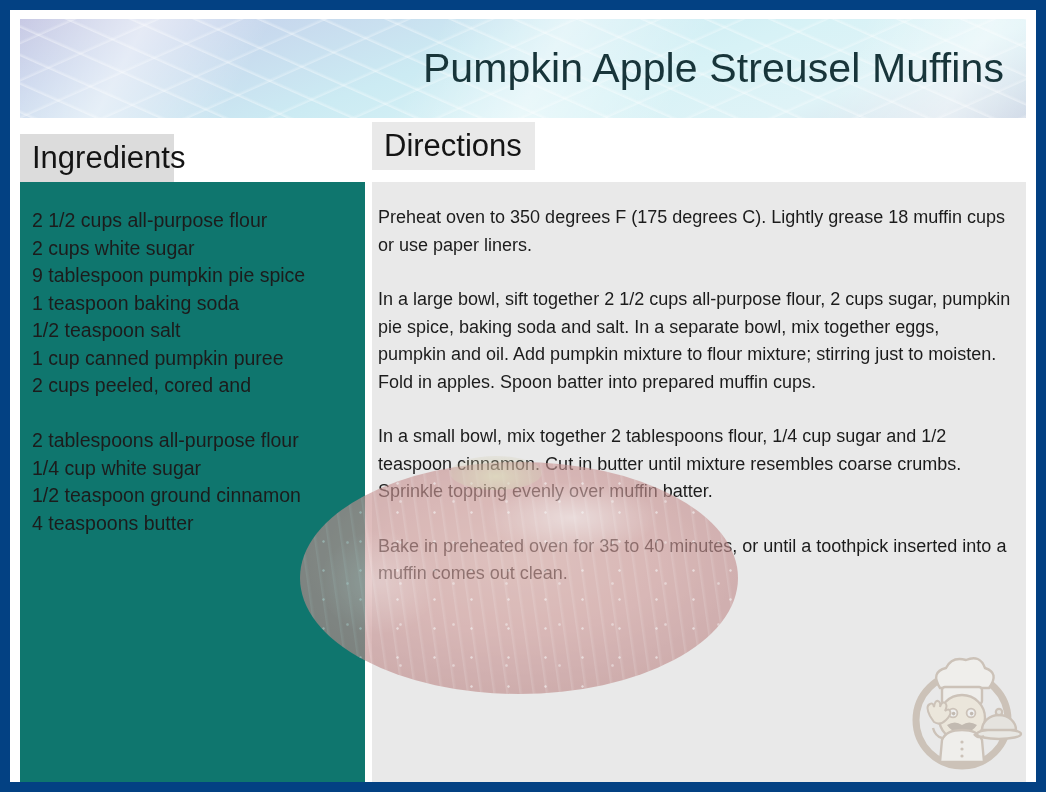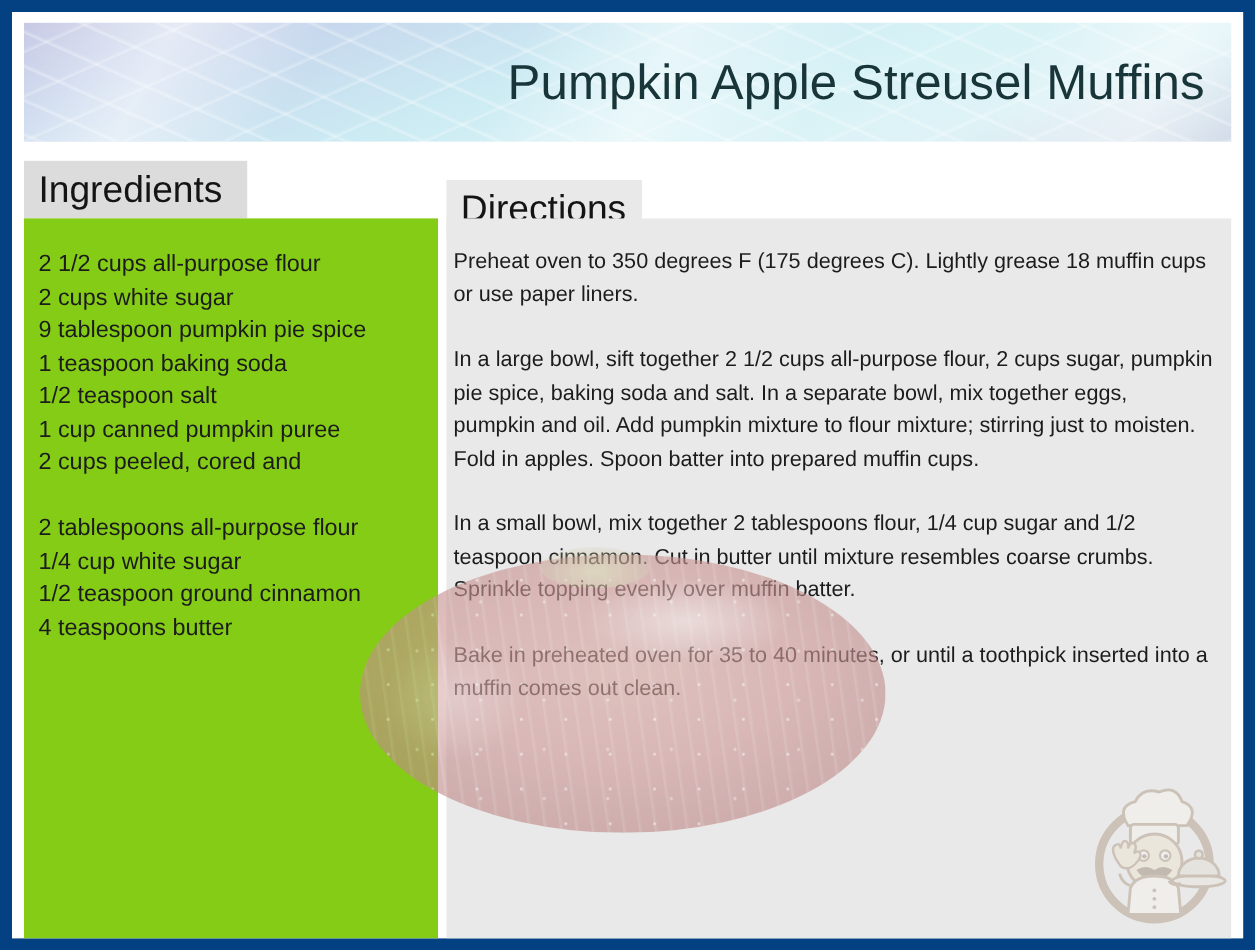--- a/index.html
+++ b/index.html
@@ -103,43 +103,43 @@
   .col-body-box {
     position: absolute;
     box-sizing: border-box;
     overflow: hidden;
   }
 
   
   #ingredients-heading {
     left: 10px;
     top: 124px;
-    width: 186px;
+    width: 154px;
     background: #dcdcdc;
   }
   #ingredients-body {
     left: 10px;
     top: 172px;
     width: 345px;
     height: 600px;
-    background: #84cc16;
+    background: #0f766e;
     padding: 25px 12px 0 12px;
   }
   .ingredient-line {
     font-size: 19.5px;
     line-height: 27.5px;
     color: #1c1c1c;
     white-space: pre-wrap;
     min-height: 27.5px;
   }
 
   
   #directions-heading {
     left: 362px;
-    top: 140px;
+    top: 112px;
     width: 163px;
     background: #e9e9e9;
   }
   #directions-body {
     left: 362px;
     top: 172px;
     width: 654px;
     height: 600px;
     background: #e9e9e9;
     padding: 22px 14px 0 6px;

